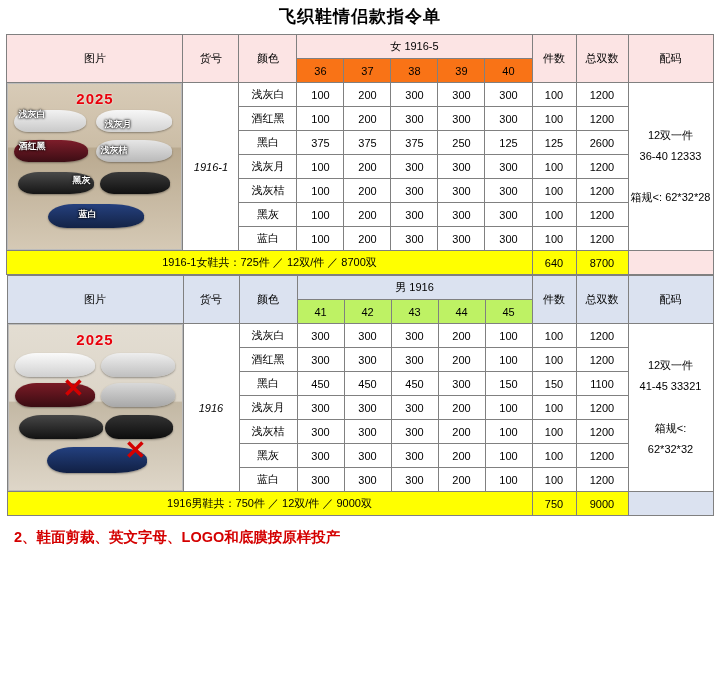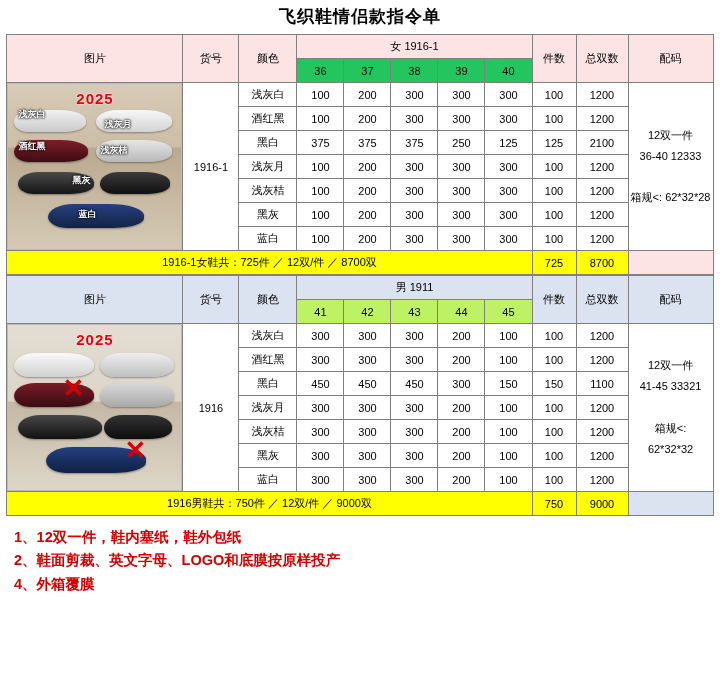--- a/index.html
+++ b/index.html
@@ -36,26 +36,26 @@
     vertical-align: middle;
     color: #000;
     font-weight: normal;
     padding: 0;
     height: 24px;
   }
   .hdr-pink { background: #fce4e4; font-weight: bold; font-size: 12px; }
   .hdr-blue { background: #dbe2f0; font-weight: bold; font-size: 12px; }
   .grp-pink { background: #fce4e4; font-weight: bold; font-size: 11px; }
   .grp-blue { background: #dbe2f0; font-weight: bold; font-size: 11px; }
-  .sizehdr-pink { background: #22c55e; font-weight: bold; color: #1f3864; font-size: 11px; }
+  .sizehdr-pink { background: #f97316; font-weight: bold; color: #1f3864; font-size: 11px; }
   .sizehdr-blue { background: #bef264; font-weight: bold; color: #1f3864; font-size: 11px; }
   .colorcell { font-weight: bold; font-size: 11.5px; }
   .red { color: #d40000; font-weight: bold; }
   .codecell { font-size: 11px; line-height: 1.9; }
-  .modelcell { font-weight: bold; font-size: 12px; }
+  .modelcell { font-weight: bold; font-size: 12px; font-style: italic; }
   .sumrow { background: #ffff00; font-weight: bold; }
   .sumrow td { height: 26px; }
   .sumtext { color: #d40000; font-weight: bold; font-size: 12px; }
   .sumnum { color: #d40000; font-weight: bold; font-size: 12px; }
   .imgcell { padding: 2px; background: #fff; border-radius: 21px; }
 
   
   .photo {
     width: 100%;
     height: 100%;
@@ -112,21 +112,21 @@
         <col style="width:47px">
       <col style="width:44px">
         <col style="width:52px">
         <col style="width:85px">
     </colgroup>
     <tbody>
         <tr>
       <td class="hdr-pink" rowspan="2">图片</td>
       <td class="hdr-pink" rowspan="2">货号</td>
       <td class="hdr-pink" rowspan="2">颜色</td>
-      <td class="grp-pink" colspan="5">女 1916-1</td>
+      <td class="grp-pink" colspan="5">女 1916-5</td>
       <td class="hdr-pink" rowspan="2">件数</td>
       <td class="hdr-pink" rowspan="2">总双数</td>
       <td class="hdr-pink" rowspan="2">配码</td>
     </tr>
     <tr>
       <td class="sizehdr-pink">36</td>
       <td class="sizehdr-pink">37</td>
       <td class="sizehdr-pink">38</td>
       <td class="sizehdr-pink">39</td>
       <td class="sizehdr-pink">40</td>
@@ -179,21 +179,21 @@
     </tr>
 
     <tr>
       <td class="colorcell red">黑白</td>
       <td class="red">375</td>
       <td class="red">375</td>
       <td class="red">375</td>
       <td class="red">250</td>
       <td class="red">125</td>
       <td class="red">125</td>
-      <td class="red">2100</td>
+      <td class="red">2600</td>
     </tr>
 
     <tr>
       <td class="colorcell">浅灰月</td>
       <td>100</td>
       <td>200</td>
       <td>300</td>
       <td>300</td>
       <td>300</td>
       <td>100</td>
@@ -228,21 +228,21 @@
       <td>200</td>
       <td>300</td>
       <td>300</td>
       <td>300</td>
       <td>100</td>
       <td>1200</td>
     </tr>
 
     <tr class="sumrow">
       <td class="sumtext" colspan="8">1916-1女鞋共：725件 ／ 12双/件 ／ 8700双</td>
-      <td class="sumnum">725</td>
+      <td class="sumnum">640</td>
       <td class="sumnum">8700</td>
       <td style="background:#fce4e4"></td>
     </tr>
   </tbody>
     </table>
 
   <table class="sheet">
     <colgroup>
       <col style="width:176px">
         <col style="width:56px">
@@ -254,21 +254,21 @@
         <col style="width:47px">
       <col style="width:44px">
         <col style="width:52px">
         <col style="width:85px">
     </colgroup>
     <tbody>
         <tr>
       <td class="hdr-blue" rowspan="2">图片</td>
       <td class="hdr-blue" rowspan="2">货号</td>
       <td class="hdr-blue" rowspan="2">颜色</td>
-      <td class="grp-blue" colspan="5">男 1911</td>
+      <td class="grp-blue" colspan="5">男 1916</td>
       <td class="hdr-blue" rowspan="2">件数</td>
       <td class="hdr-blue" rowspan="2">总双数</td>
       <td class="hdr-blue" rowspan="2">配码</td>
     </tr>
     <tr>
       <td class="sizehdr-blue">41</td>
       <td class="sizehdr-blue">42</td>
       <td class="sizehdr-blue">43</td>
       <td class="sizehdr-blue">44</td>
       <td class="sizehdr-blue">45</td>
@@ -375,18 +375,16 @@
     <tr class="sumrow">
       <td class="sumtext" colspan="8">1916男鞋共：750件 ／ 12双/件 ／ 9000双</td>
       <td class="sumnum">750</td>
       <td class="sumnum">9000</td>
       <td style="background:#dbe2f0"></td>
     </tr>
   </tbody>
     </table>
 
   <div class="notes">
-    <div>1、12双一件，鞋内塞纸，鞋外包纸</div>
     <div>2、鞋面剪裁、英文字母、LOGO和底膜按原样投产</div>
-    <div>4、外箱覆膜</div>
   </div>
 
 </div>
 
 </body></html>

